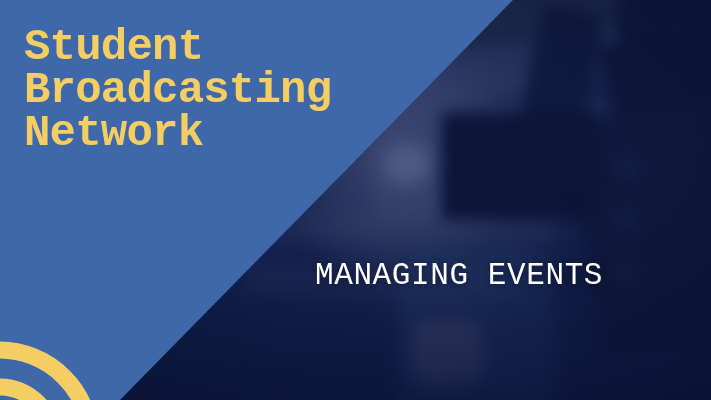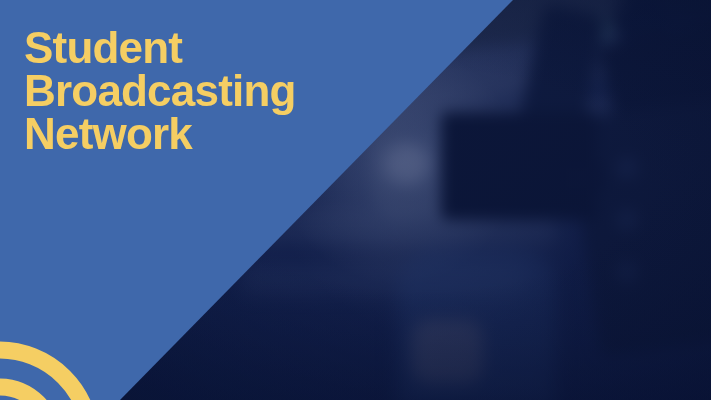--- a/index.html
+++ b/index.html
@@ -1,18 +1,18 @@
 <!DOCTYPE html>
 <html><head>
 <meta charset="utf-8">
 <style>
   html,body{margin:0;padding:0;background:#000;}
   #slide{
     position:relative;width:711px;height:400px;overflow:hidden;
-    font-family:Liberation Sans, sans-serif;
+    font-family:Liberation Mono, monospace;
     background:#0d1f52;
   }
   
   .photo{position:absolute;inset:0;overflow:hidden;}
   .photo-base{
     position:absolute;inset:0;
     background:
       radial-gradient(circle at 62% 42%, rgba(150,170,215,.30) 0 6%, rgba(0,0,0,0) 34%),
       radial-gradient(circle at 56% 41%, rgba(190,205,235,.38) 0 4%, rgba(0,0,0,0) 26%),
       radial-gradient(ellipse at 77% 55%, rgba(25,38,80,.95) 0 40%, rgba(0,0,0,0) 75%),
@@ -129,20 +129,21 @@
   </div>
 
   <div class="panel"></div>
   <div class="panel-edge"></div>
 
   <div class="title">Student
 Broadcasting
 Network</div>
 
 
+  <div class="lesson">MANAGING EVENTS</div>
 
   <svg class="logo" viewBox="0 0 190 150">
     <g fill="none" stroke="#f5ce63" stroke-width="17">
       <path d="M137,150 A92,92 0 0 0 45,58"></path>
       <path d="M100,150 A55,55 0 0 0 45,95"></path>
     </g>
     <path d="M45,150 A20,20 0 0 1 25,130 L25,150 Z" fill="#f5ce63"></path>
     <circle cx="45" cy="150" r="31" fill="#f5ce63"></circle>
   </svg>
 

